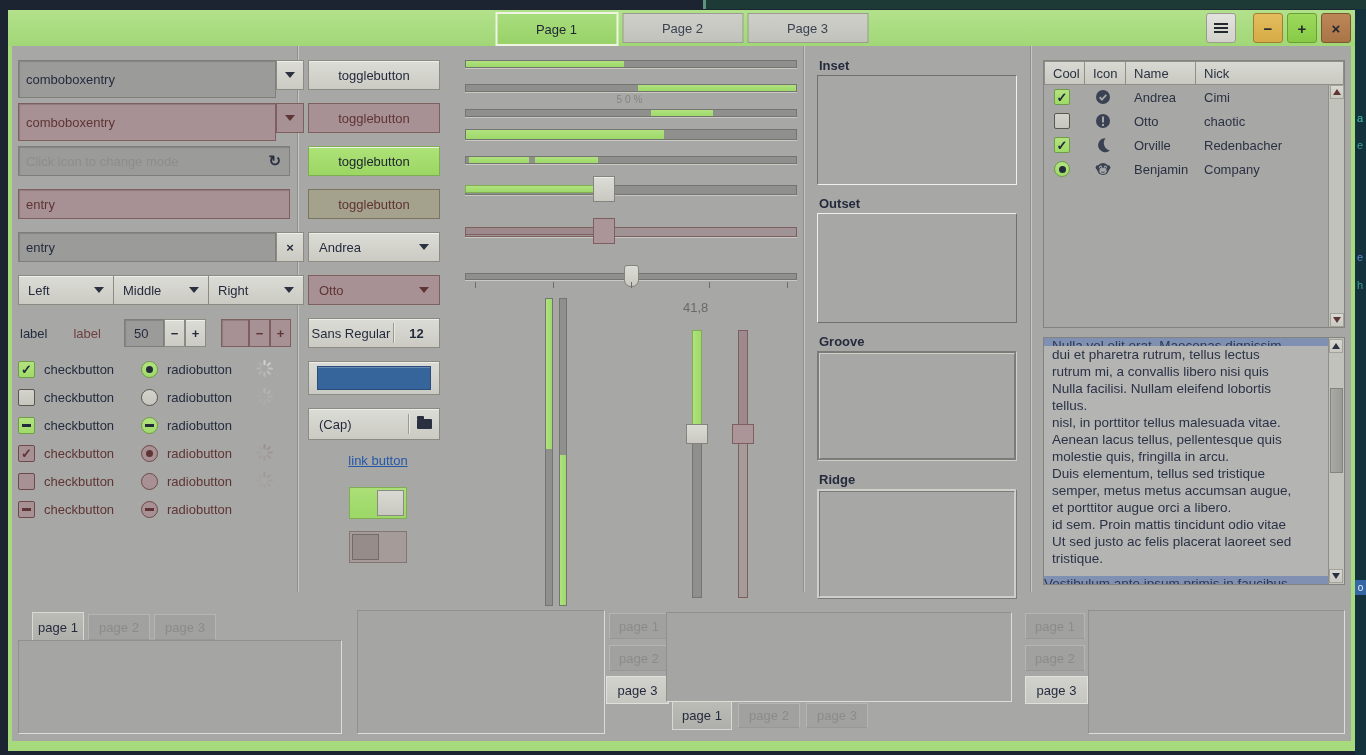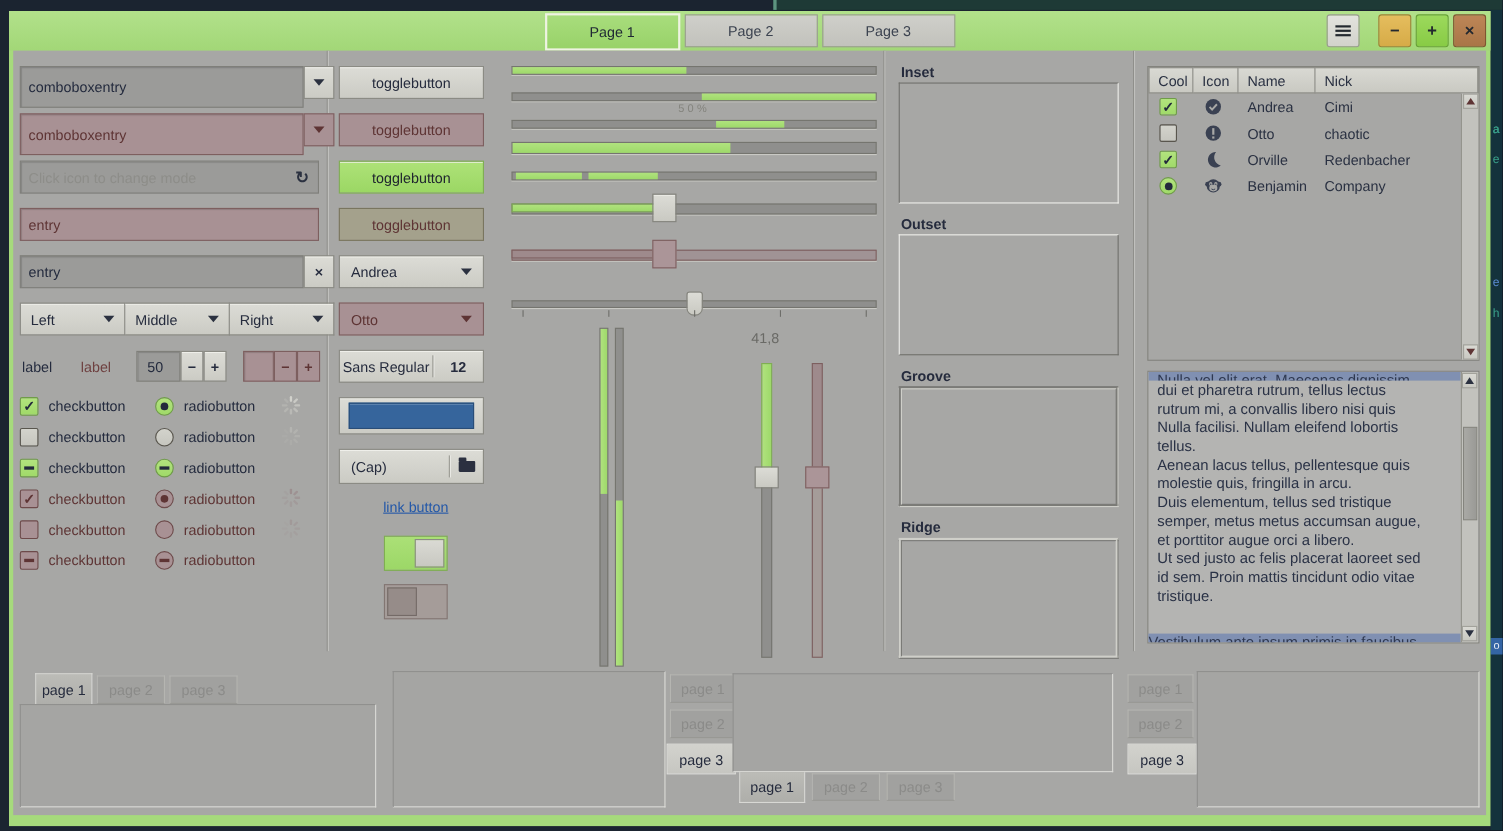--- a/index.html
+++ b/index.html
@@ -643,27 +643,28 @@
           </div>
         </div>
 
         <div class="textview">
           <div class="tv-inner">
             <div class="tv-sel">Nulla vel elit erat. Maecenas dignissim,</div>
             <div>dui et pharetra rutrum, tellus lectus</div>
             <div>rutrum mi, a convallis libero nisi quis</div>
             <div>Nulla facilisi. Nullam eleifend lobortis</div>
             <div>tellus.</div>
+            <div>nisl, in porttitor tellus malesuada vitae.</div>
             <div>Aenean lacus tellus, pellentesque quis</div>
             <div>molestie quis, fringilla in arcu.</div>
             <div>Duis elementum, tellus sed tristique</div>
             <div>semper, metus metus accumsan augue,</div>
             <div>et porttitor augue orci a libero.</div>
+            <div>id sem. Proin mattis tincidunt odio vitae</div>
             <div>Ut sed justo ac felis placerat laoreet sed</div>
-            <div>id sem. Proin mattis tincidunt odio vitae</div>
             <div>tristique.</div>
             <div class="tv-sel bottom">Vestibulum ante ipsum primis in faucibus</div>
           </div>
           <div class="tvsb">
             <span class="sbtn" style="top:1px">
                 <span class="tri-up dark"></span>
               </span>
             <span class="tvthumb"></span>
             <span class="sbtn" style="bottom:1px">
                 <span class="tri-dn dark"></span>

